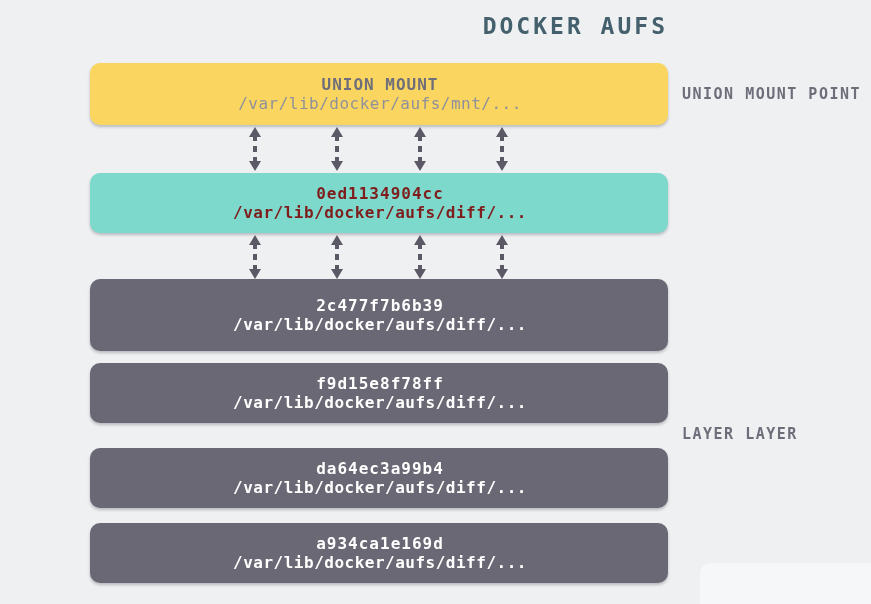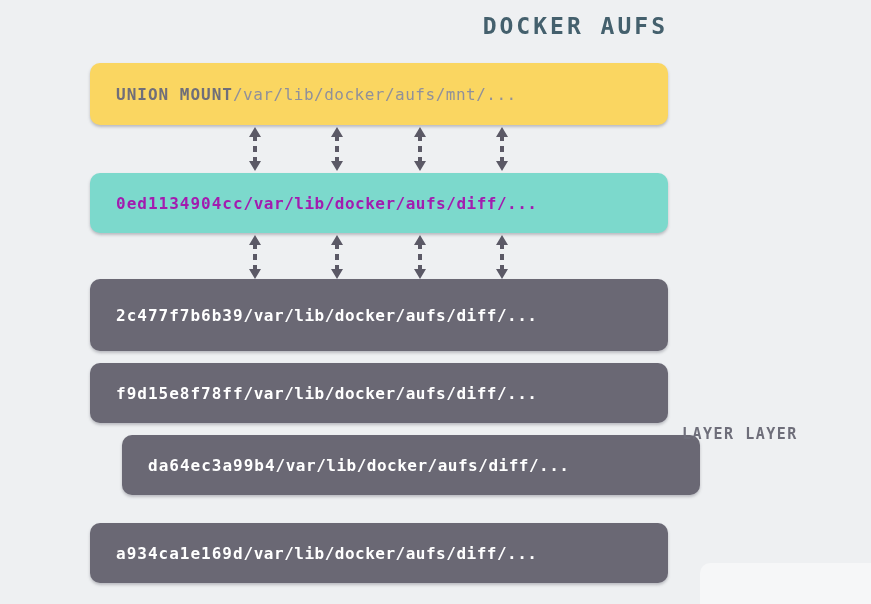--- a/index.html
+++ b/index.html
@@ -28,24 +28,25 @@
     color: var(--c-title_text, #44606d);
   }
   .box {
     position: absolute;
     left: 90px;
     width: 578px;
     border-radius: 10px;
     box-shadow: 0 2px 3px rgba(90, 90, 100, 0.35);
     display: flex;
     align-items: center;
-    justify-content: flex-start;
+    justify-content: center;
     padding: 0 24px 0 26px;
     box-sizing: border-box;
     font-size: 16px;
+    flex-direction: column;
   }
   .box .id {
     font-weight: bold;
     letter-spacing: 1px;
     white-space: nowrap;
   }
   .box .path {
     letter-spacing: 0.5px;
     white-space: nowrap;
   }
@@ -53,32 +54,32 @@
     top: 63px;
     height: 62px;
     background: var(--c-union_mount, #fad661);
   }
   .box-union .id { color: var(--c-union_text, #6f6e7a); }
   .box-union .path { color: var(--c-union_path_text, #90909a); font-weight: normal; }
   .box-container {
     top: 173px;
     height: 60px;
     background: var(--c-container, #7cd9cc);
-    color: #a21caf;
+    color: #7f1d1d;
   }
   .box-container .path { font-weight: bold; }
   .box-image {
     background: var(--c-image, #6a6874);
     color: #ffffff;
     height: 60px;
   }
   .box-image .path { font-weight: bold; }
   .box-image-1 { top: 279px; height: 72px; }
   .box-image-2 { top: 363px; }
-  .box-image-3 { top: 435px; margin-left: 32px; }
+  .box-image-3 { top: 448px; }
   .box-image-4 { top: 523px; }
   .side-label {
     position: absolute;
     left: 682px;
     font-size: 15px;
     font-weight: 600;
     letter-spacing: 1.5px;
     color: var(--c-label_text, #6e6e7a);
     white-space: nowrap;
   }
@@ -197,17 +198,18 @@
   <div class="box box-image box-image-3">
     <span class="id">da64ec3a99b4</span>
     <span class="path">/var/lib/docker/aufs/diff/...</span>
   </div>
 
   <div class="box box-image box-image-4">
     <span class="id">a934ca1e169d</span>
     <span class="path">/var/lib/docker/aufs/diff/...</span>
   </div>
 
+  <div class="side-label side-label-union">UNION MOUNT POINT</div>
   <div class="side-label side-label-image">LAYER LAYER</div>
 
   <div class="watermark"></div>
 
 </div>
 
 </body></html>

